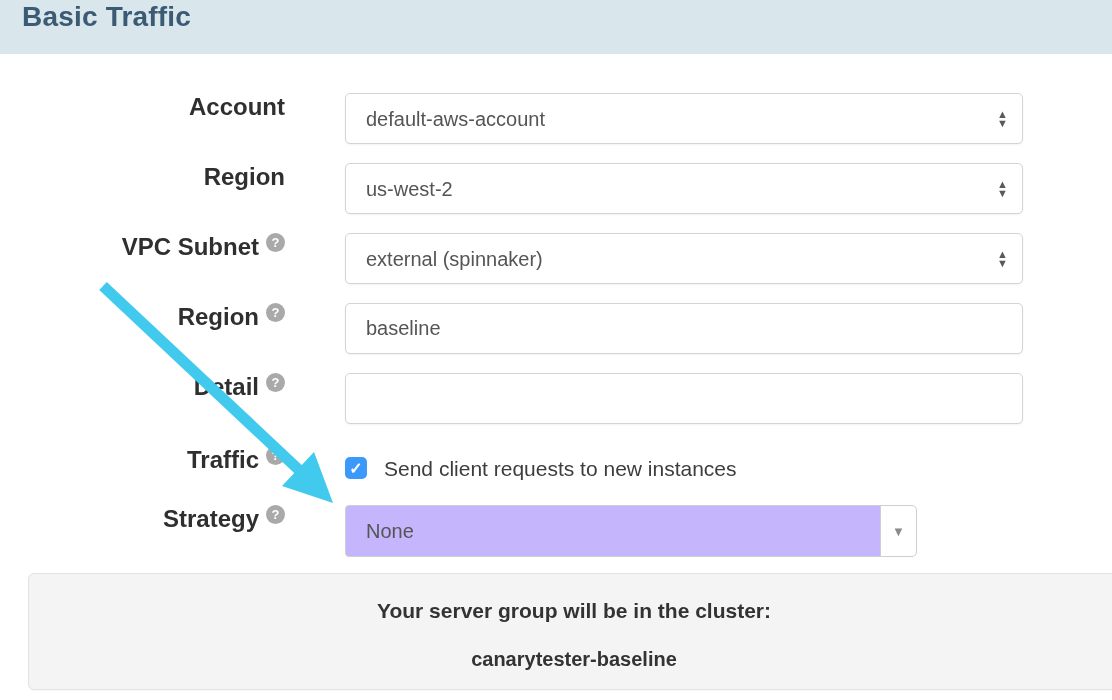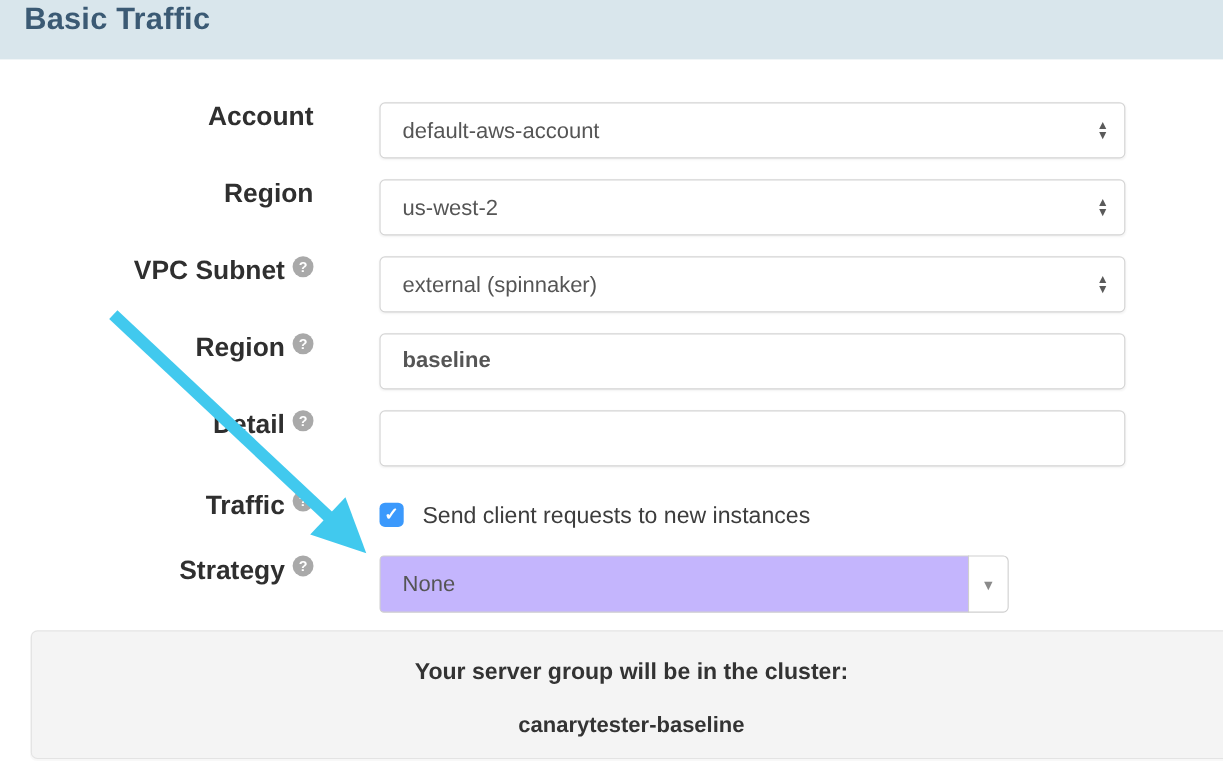--- a/index.html
+++ b/index.html
@@ -23,21 +23,21 @@
 
   .control { position:absolute; left:345px; top:0; width:678px; height:51px; }
 
   select.field, input.field {
     width:100%; height:51px; border:1px solid #d4d4d4; border-radius:5px;
     background:#fff; color:#555; font-size:20px; padding:0 40px 0 20px;
     font-family:"Liberation Sans", sans-serif;
     -webkit-appearance:none; -moz-appearance:none; appearance:none;
     box-shadow:0 1px 2px rgba(0,0,0,0.05); outline:none;
   }
-  input.field { padding-right:20px;font-weight:bold; }
+  input.field { padding-right:20px; }
 
   .spinner { position:absolute; right:15px; top:50%; transform:translateY(-50%);
              display:flex; flex-direction:column; align-items:center; line-height:9px;
              font-size:11px; color:#5a5a5a; pointer-events:none; }
 
   
   .checkbox-wrap { position:absolute; left:345px; top:11px; width:22px; height:22px; }
   .checkbox-wrap input { position:absolute; inset:0; width:22px; height:22px;
        -webkit-appearance:none; appearance:none; border:none; border-radius:5px;
        background:#3b99fc; cursor:pointer; }

